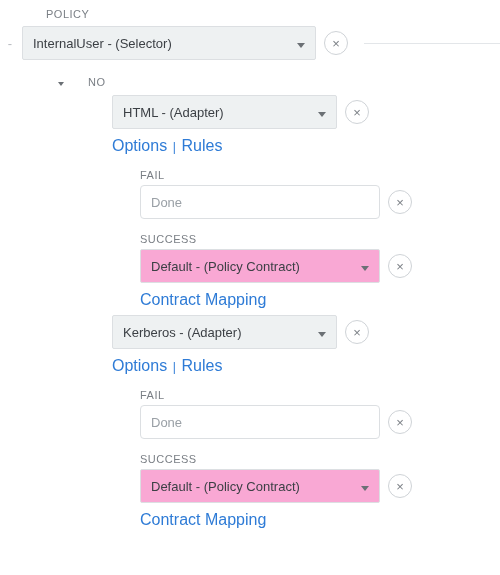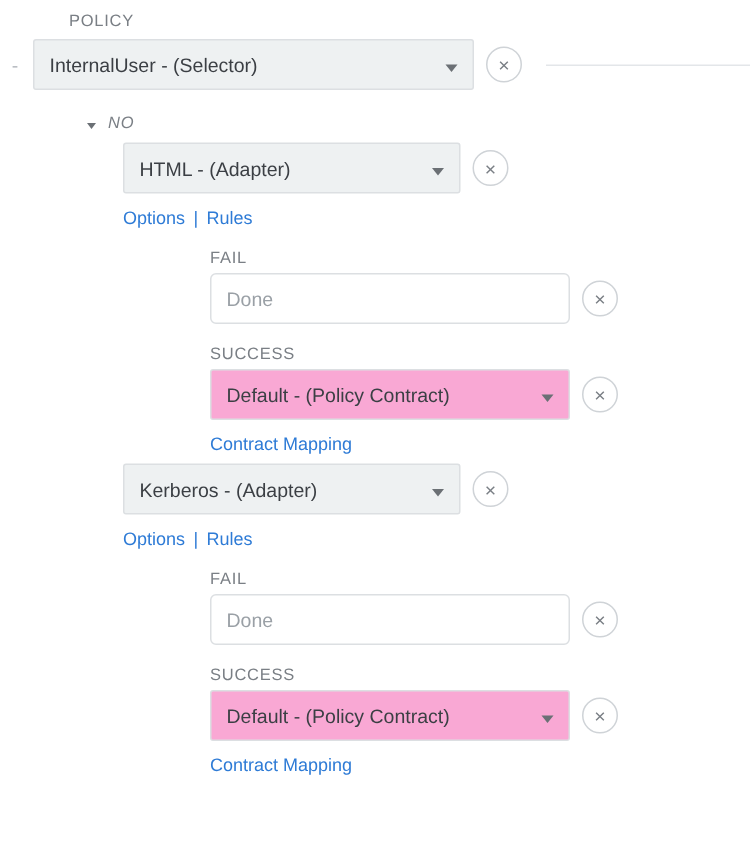--- a/index.html
+++ b/index.html
@@ -70,58 +70,57 @@
   .hr-line {
     flex: 1;
     height: 1px;
     background: #e3e6e9;
     margin-left: 8px;
   }
   .branch-label {
     font-size: 11px;
     letter-spacing: 0.5px;
     color: #7a7f85;
-    margin-left: 0;
-    font-style: italic;
+    margin-left: 16px;
   }
   .chevron-down {
     width: 0; height: 0;
     border-left: 4px solid transparent;
     border-right: 4px solid transparent;
     border-top: 5px solid #6b7075;
     display: inline-block;
   }
   .chevron-down.small {
     border-left: 3px solid transparent;
     border-right: 3px solid transparent;
     border-top: 4px solid #6b7075;
   }
   .link {
     color: #2e7bd6;
-    font-size: 12px;
+    font-size: 16px;
     cursor: pointer;
     text-align: center;
   }
   .link-sep {
     color: #2e7bd6;
     font-size: 12px;
     margin: 0 2px;
   }
   .links-row {
     margin-top: 8px;
   }
   .sub-label {
     font-size: 11px;
     letter-spacing: 0.5px;
     color: #7a7f85;
     margin-bottom: 4px;
   }
   .block { margin-top: 14px; }
   .indent-1 { margin-left: 58px; }
-  .indent-2 { margin-left: 82px; }
+  .indent-2 { margin-left: 112px; }
   .indent-3 { margin-left: 140px; }
   .policy-row .select-box { width: 294px; }
   .branch-select .select-box { width: 225px; }
   .leaf-box { width: 240px; }
   .dash {
     width: 8px;
     text-align: center;
     color: #b7bbc0;
   }
 </style>

